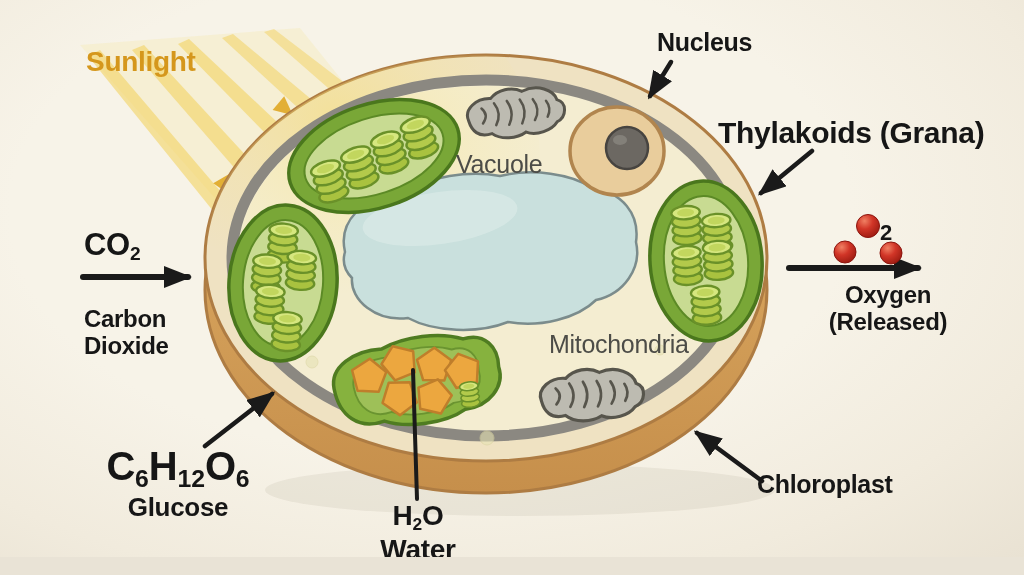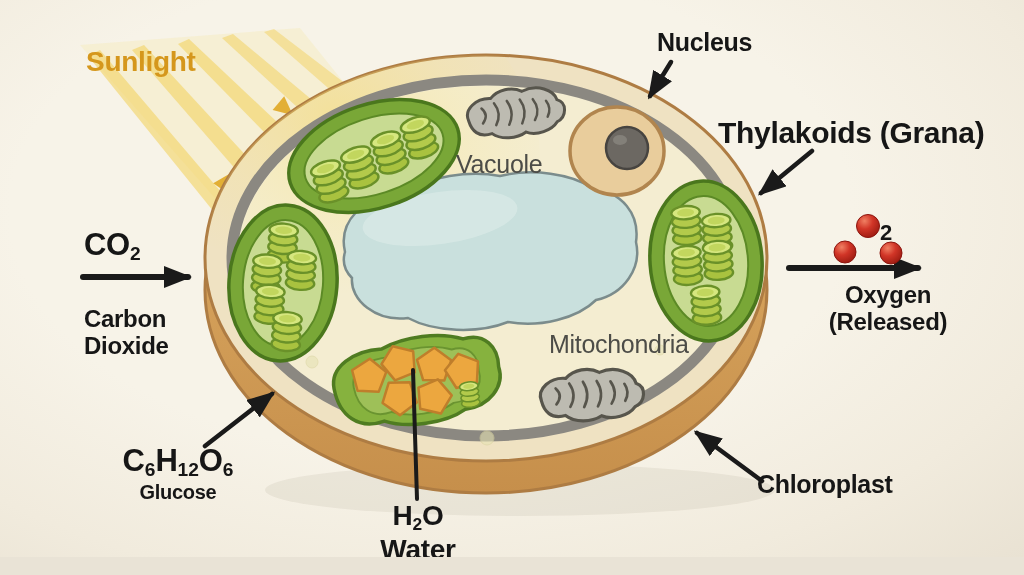--- a/index.html
+++ b/index.html
@@ -185,24 +185,24 @@
     <div>Dioxide</div>
   </div>
 
   <div class="lbl" style="left:880px;top:221px;font-size:22px;">2</div>
   <div class="lbl center" style="left:790px;top:282px;width:196px;font-size:24px;">
     <div>Oxygen</div>
     <div>(Released)</div>
   </div>
 
   <div class="lbl center" style="left:98px;top:444px;width:160px;">
-    <div style="font-size:31px;">
+    <div style="font-size:40px;">
       <span>C</span><span class="sub">6</span><span>H</span><span class="sub">12</span><span>O</span><span class="sub">6</span>
     </div>
-    <div style="font-size:20px;">Glucose</div>
+    <div style="font-size:26px;">Glucose</div>
   </div>
 
   <div class="lbl center" style="left:362px;top:500px;width:112px;">
     <div style="font-size:28px;">
       <span>H</span><span class="sub">2</span><span>O</span>
     </div>
     <div style="font-size:28px;text-align:center;">Water</div>
   </div>
 
   <div class="lbl" style="left:757px;top:470px;font-size:25px;">Chloroplast</div>

